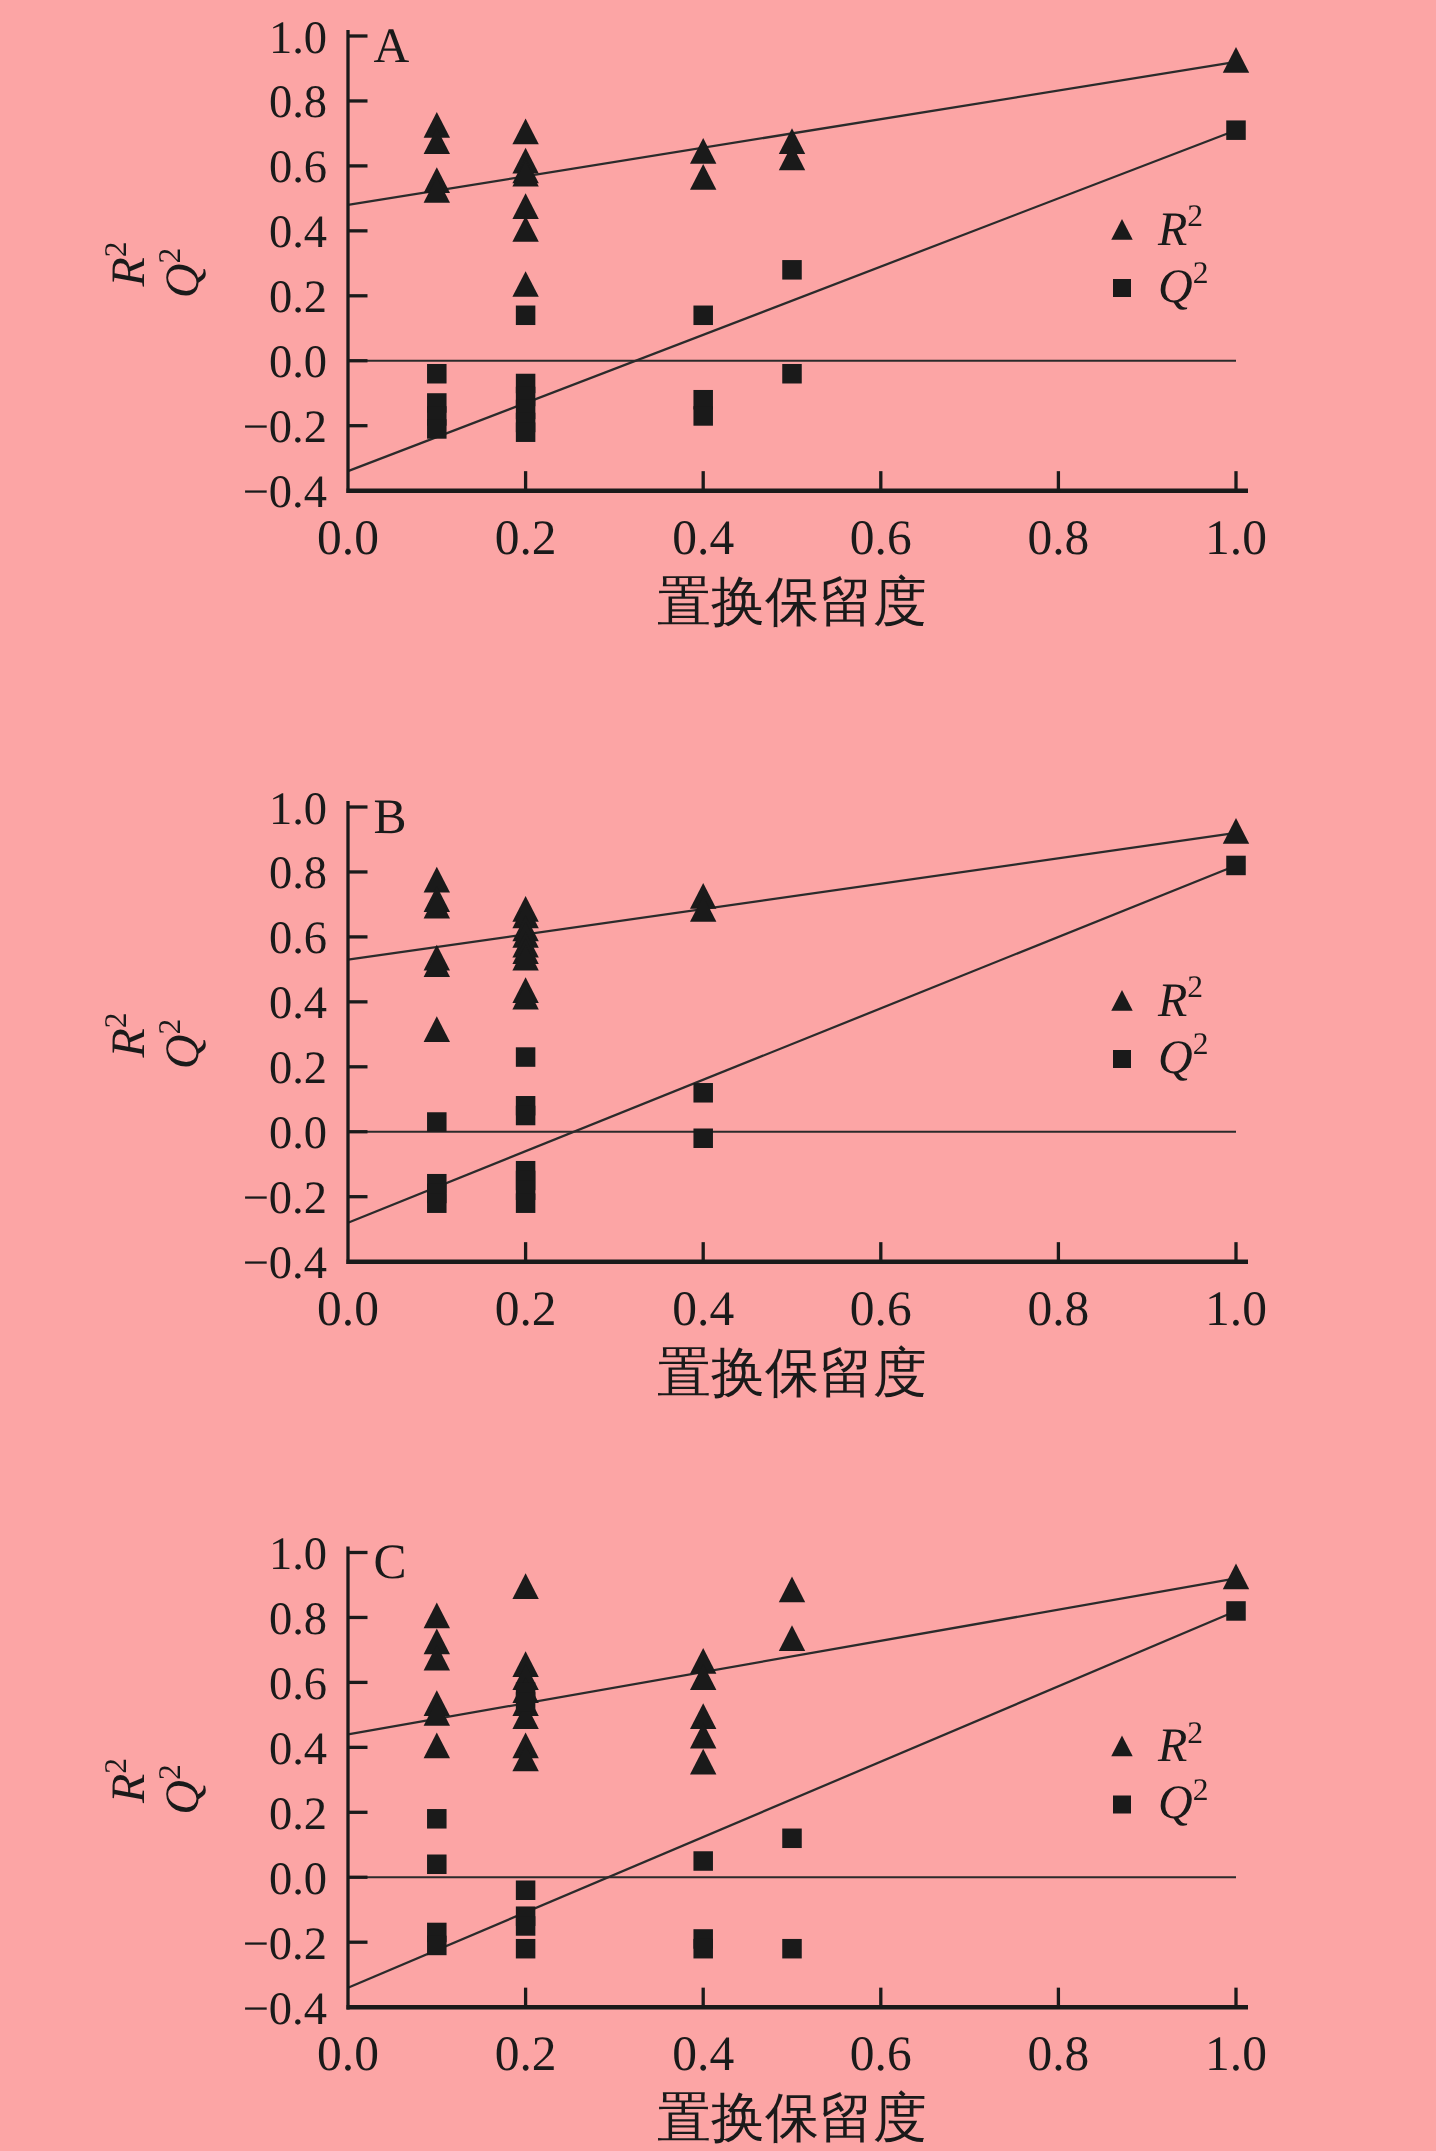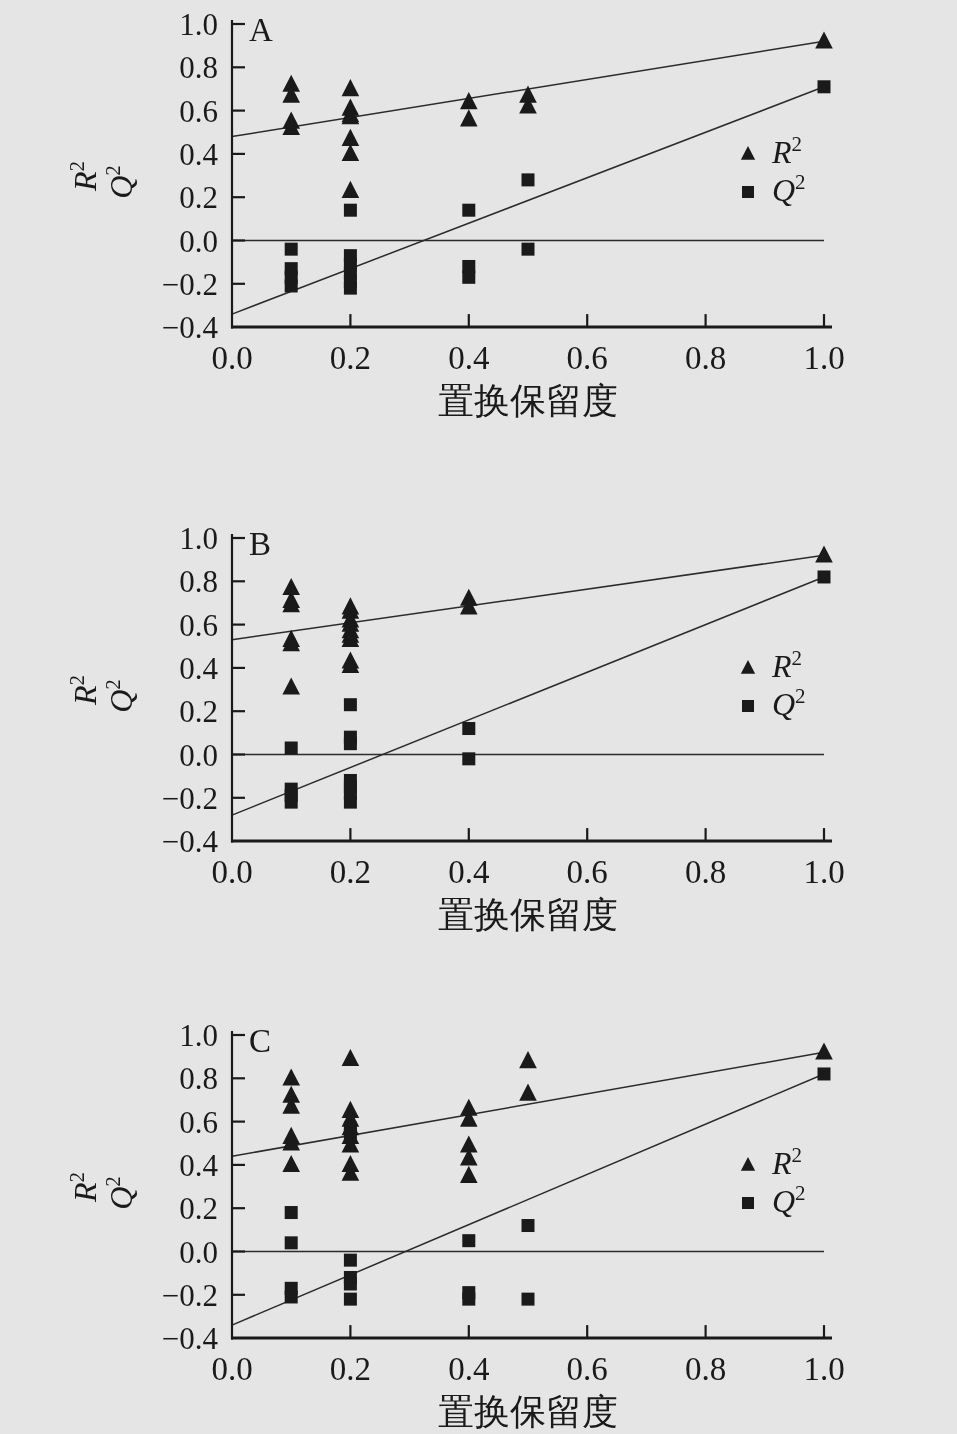--- a/index.html
+++ b/index.html
@@ -10,21 +10,21 @@
   body {
     width: 957px;
     height: 1434px;
     overflow: hidden;
     font-family: "Liberation Serif", "DejaVu Serif", serif;
   }
   .figure-wrap {
     position: relative;
     width: 957px;
     height: 1434px;
-    background: #e5e5e5;
+    background: #fca5a5;
   }
   svg {
     display: block;
     width: 957px;
     height: 1434px;
   }
   text {
     font-family: "Liberation Serif", "DejaVu Serif", serif;
     fill: #1a1a1a;
   }

